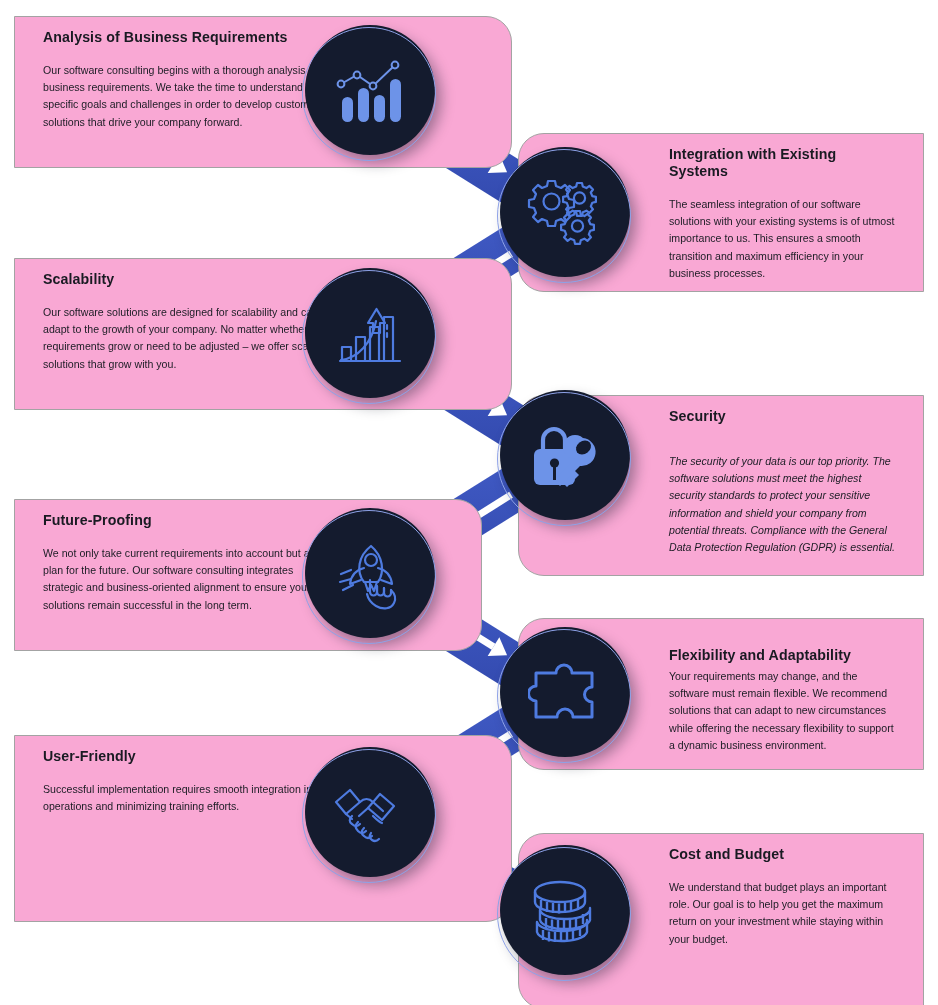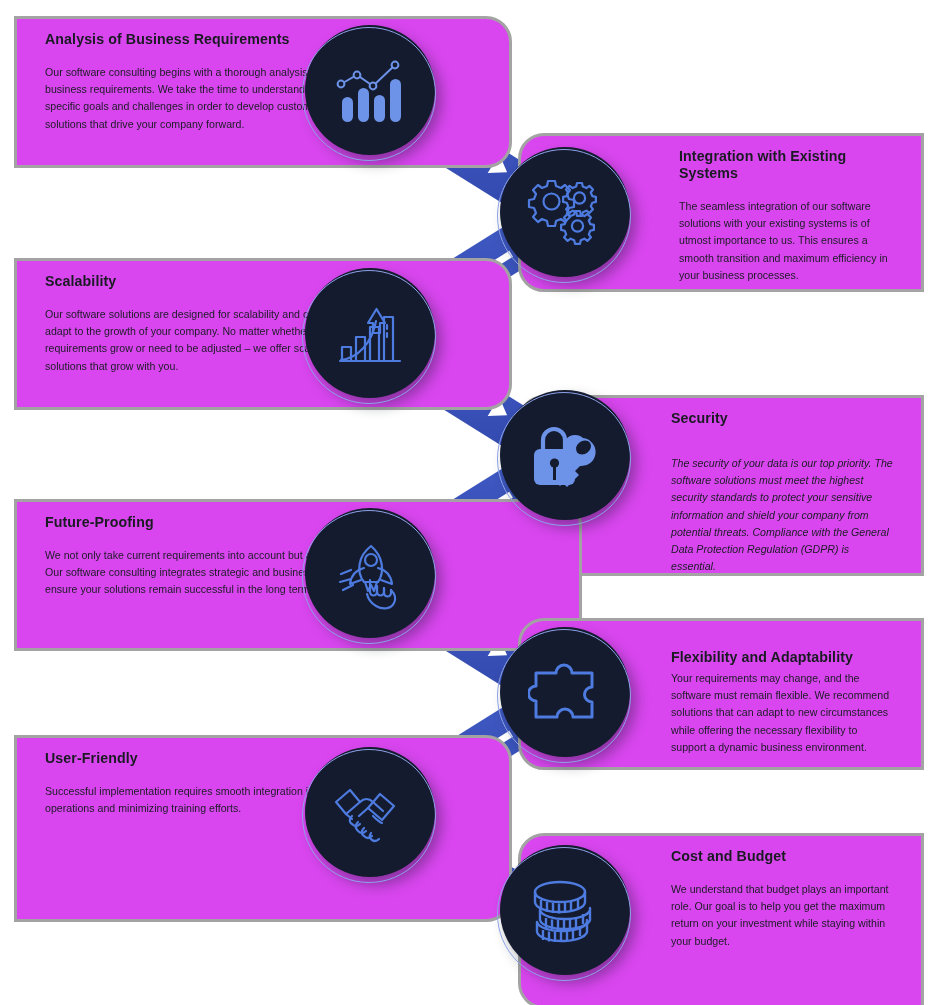--- a/index.html
+++ b/index.html
@@ -9,22 +9,22 @@
     -webkit-font-smoothing:antialiased;
   }
   #stage{position:absolute;left:0;top:0;width:938px;height:1005px;}
 
   
   #connectors{position:absolute;left:0;top:0;width:938px;height:1005px;z-index:1;}
 
   
   .card{
     position:absolute;
-    background:#d946ef;
-    border:3px solid #a3a3a3;
+    background:#f9a8d4;
+    border:1px solid #a3a3a3;
     box-sizing:border-box;
     z-index:2;
   }
   .card.left{ border-top-right-radius:26px; border-bottom-right-radius:26px; }
   .card.right{ border-top-left-radius:26px; border-bottom-left-radius:26px; }
 
   .card-inner{position:absolute;top:0;}
   .card.left .card-inner{left:28px;right:150px;}
   .card.right .card-inner{left:150px;right:28px;}
 
@@ -126,41 +126,41 @@
   </svg>
 
   <div class="card left" style="left:14px;top:16px;width:498px;height:152px;">
     <div class="card-inner" style="top:12px;">
       <h2 class="card-title">Analysis of Business Requirements</h2>
       <p class="card-body" style="margin-top:16px;">Our software consulting begins with a thorough analysis of your business requirements. We take the time to understand your specific goals and challenges in order to develop customized solutions that drive your company forward.</p>
     </div>
   </div>
 
   <div class="card right" style="left:518px;top:133px;width:406px;height:159px;">
-    <div class="card-inner" style="top:12px;margin-left:8px;">
+    <div class="card-inner" style="top:12px;">
       <h2 class="card-title">Integration with Existing Systems</h2>
       <p class="card-body" style="margin-top:16px;">The seamless integration of our software solutions with your existing systems is of utmost importance to us. This ensures a smooth transition and maximum efficiency in your business processes.</p>
     </div>
   </div>
 
   <div class="card left" style="left:14px;top:258px;width:498px;height:152px;padding-left:28px;">
     <div class="card-inner" style="top:12px;">
       <h2 class="card-title">Scalability</h2>
       <p class="card-body" style="margin-top:16px;">Our software solutions are designed for scalability and can flexibly adapt to the growth of your company. No matter whether your requirements grow or need to be adjusted – we offer scalable solutions that grow with you.</p>
     </div>
   </div>
 
   <div class="card right" style="left:518px;top:395px;width:406px;height:181px;">
     <div class="card-inner" style="top:12px;">
       <h2 class="card-title">Security</h2>
       <p class="card-body" style="margin-top:28px;font-style:italic;">The security of your data is our top priority. The software solutions must meet the highest security standards to protect your sensitive information and shield your company from potential threats. Compliance with the General Data Protection Regulation (GDPR) is essential.</p>
     </div>
   </div>
 
-  <div class="card left" style="left:14px;top:499px;width:568px;height:152px;">
+  <div class="card left" style="left:14px;top:499px;width:468px;height:152px;">
     <div class="card-inner" style="top:12px;">
       <h2 class="card-title">Future-Proofing</h2>
       <p class="card-body" style="margin-top:16px;">We not only take current requirements into account but also plan for the future. Our software consulting integrates strategic and business-oriented alignment to ensure your solutions remain successful in the long term.</p>
     </div>
   </div>
 
   <div class="card right" style="left:518px;top:618px;width:406px;height:152px;">
     <div class="card-inner" style="top:28px;">
       <h2 class="card-title">Flexibility and Adaptability</h2>
       <p class="card-body" style="margin-top:4px;">Your requirements may change, and the software must remain flexible. We recommend solutions that can adapt to new circumstances while offering the necessary flexibility to support a dynamic business environment.</p>

